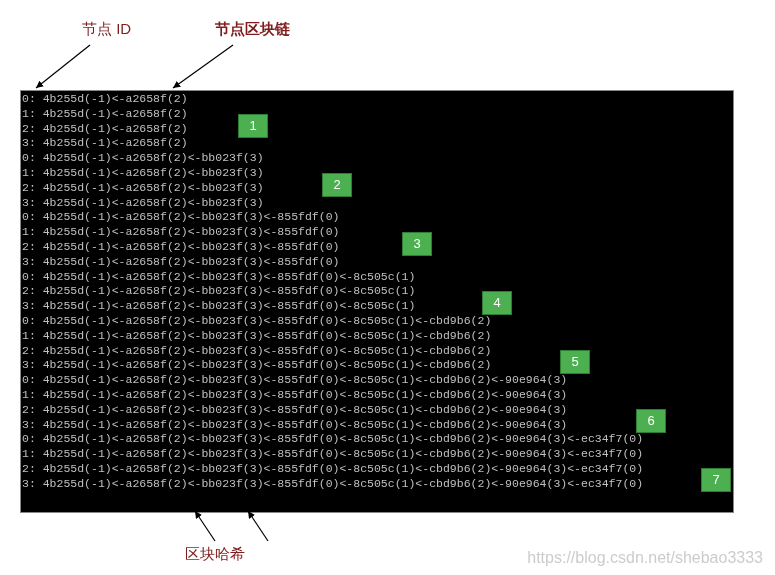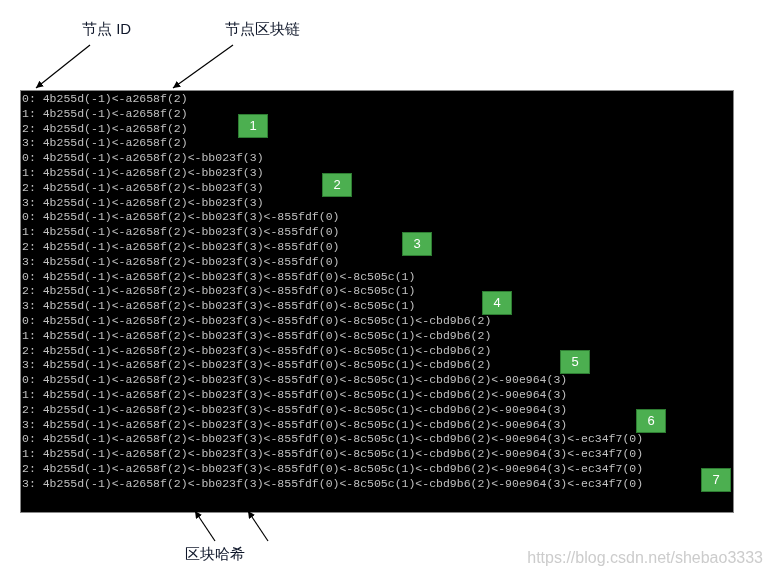--- a/index.html
+++ b/index.html
@@ -7,21 +7,21 @@
     padding: 0;
     width: 775px;
     height: 575px;
     font-family: sans-serif;
     background: #fff;
     position: relative;
   }
   .label {
     position: absolute;
     font-size: 15px;
-    color: #0f172a;
+    color: #7f1d1d;
   }
   .arrow {
     position: absolute;
   }
   .terminal {
     position: absolute;
     left: 20px;
     top: 90px;
     width: 710px;
     height: 419px;
@@ -56,21 +56,21 @@
     bottom: 8px;
     color: #ccc;
     font-size: 16px;
     font-family: sans-serif;
   }
 </style>
 </head>
 <body>
 
 <div class="label" style="left:82px; top:20px;">节点 ID</div>
-<div class="label" style="left:225px; top:20px;">节点区块链</div>
+<div class="label" style="left:215px; top:20px;font-weight:bold;">节点区块链</div>
 
 <svg class="arrow" style="left:30px; top:40px;" width="70" height="55">
   <defs>
       <marker id="ah1" markerWidth="8" markerHeight="8" refX="6" refY="3" orient="auto">
         <path d="M0,0 L6,3 L0,6 Z" fill="#000"></path>
       </marker>
     </defs>
   <line x1="60" y1="5" x2="6" y2="48" stroke="#000" stroke-width="1.2" marker-end="url(#ah1)"></line>
 </svg>
 <svg class="arrow" style="left:165px; top:40px;" width="80" height="55">

